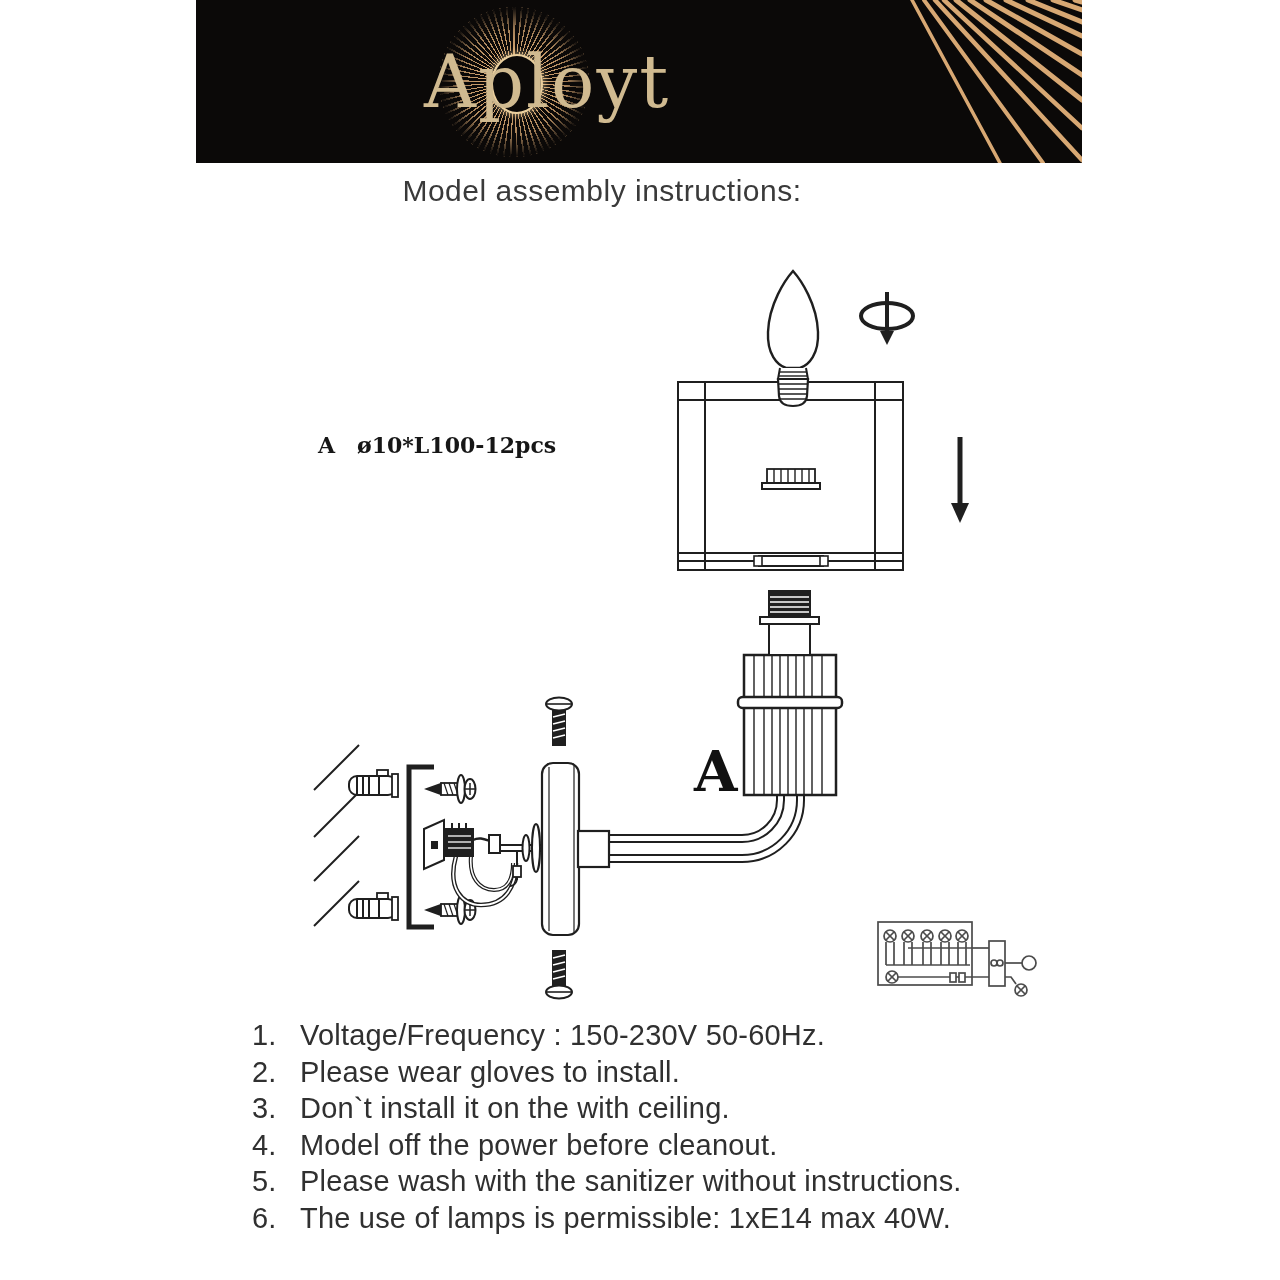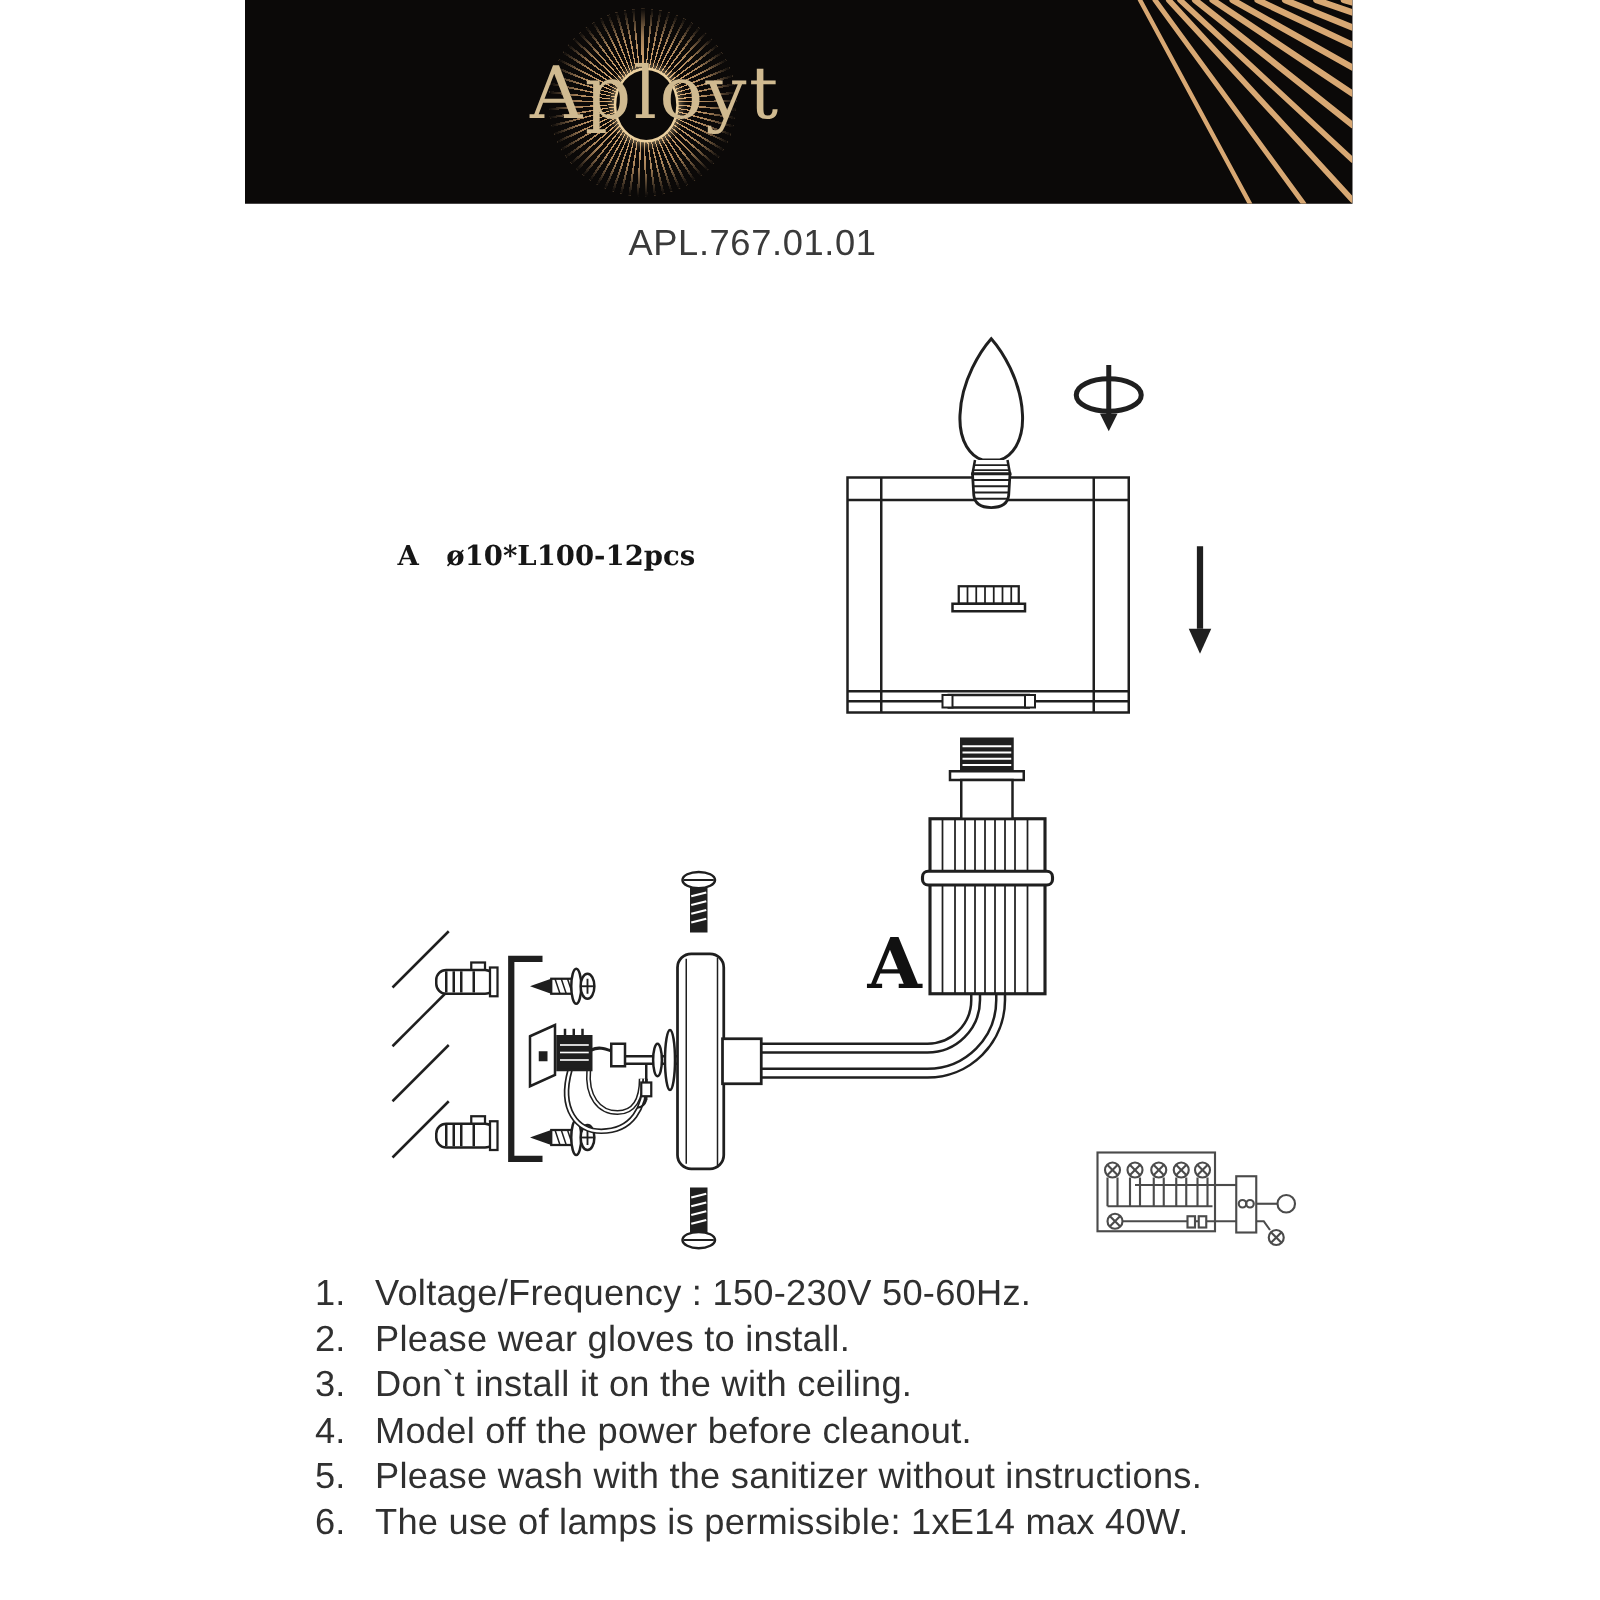--- a/index.html
+++ b/index.html
@@ -8,21 +8,21 @@
 
   
   .banner{position:absolute;left:196px;top:0;width:886px;height:163px;background:#0b0908;overflow:hidden;}
   .sunburst{position:absolute;left:243px;top:7px;width:150px;height:150px;border-radius:50%;
             background:repeating-conic-gradient(#d8a873 0deg 1.5deg,#0b0908 1.5deg 5.2deg);}
   .sunburst-fade{position:absolute;left:243px;top:7px;width:150px;height:150px;border-radius:50%;
             background:radial-gradient(circle closest-side,rgba(11,9,8,0) 40%,rgba(11,9,8,.25) 70%,#0b0908 100%);}
   .sunburst-core{position:absolute;left:295px;top:54px;width:48px;height:56px;border-radius:50%;
             background:#0b0908;border:2px solid #eacf9e;box-shadow:0 0 6px 2px rgba(234,207,158,.55);}
   .brand{position:absolute;left:228px;top:40px;font-family:"DejaVu Serif",serif;font-weight:400;
-         font-size:58px;letter-spacing:2px;color:#d0ba90;}
+         font-size:72px;letter-spacing:2px;color:#d0ba90;}
   .banner-rays{position:absolute;right:0;top:0;width:886px;height:163px;}
 
   
   .title-wrap{position:absolute;left:196px;top:174px;width:812px;text-align:center;color:#3a3a3a;}
   .title-line1{font-size:30px;letter-spacing:.5px;}
   .title-line2{font-size:29px;margin-top:5px;letter-spacing:.5px;}
 
   
   .screw-spec{position:absolute;left:318px;top:432px;font-family:"DejaVu Serif",serif;
               font-weight:bold;font-size:22px;color:#161616;white-space:nowrap;}
@@ -60,21 +60,21 @@
         <line x1="986" y1="0" x2="1082" y2="54" stroke-width="5"></line>
         <line x1="1006" y1="0" x2="1082" y2="36" stroke-width="5"></line>
         <line x1="1028" y1="0" x2="1082" y2="22" stroke-width="5"></line>
         <line x1="1053" y1="0" x2="1082" y2="10" stroke-width="5"></line>
         <line x1="1075" y1="0" x2="1082" y2="2" stroke-width="5"></line>
       </g>
     </svg>
   </div>
 
   <div class="title-wrap">
-    <div class="title-line2">APL.767.01.01</div>
+    <div class="title-line1">Model assembly instructions:</div>
   </div>
 
   <div class="screw-spec"><span>A</span><span class="gap"></span><span>ø10*L100-12pcs</span></div>
   <div class="part-a">A</div>
 
   <svg class="draw" width="1280" height="1280" viewBox="0 0 1280 1280">
     <g fill="none" stroke="#1f1f1f" stroke-width="2">
 
       <g>
         <line x1="314" y1="790" x2="359" y2="745"></line>

